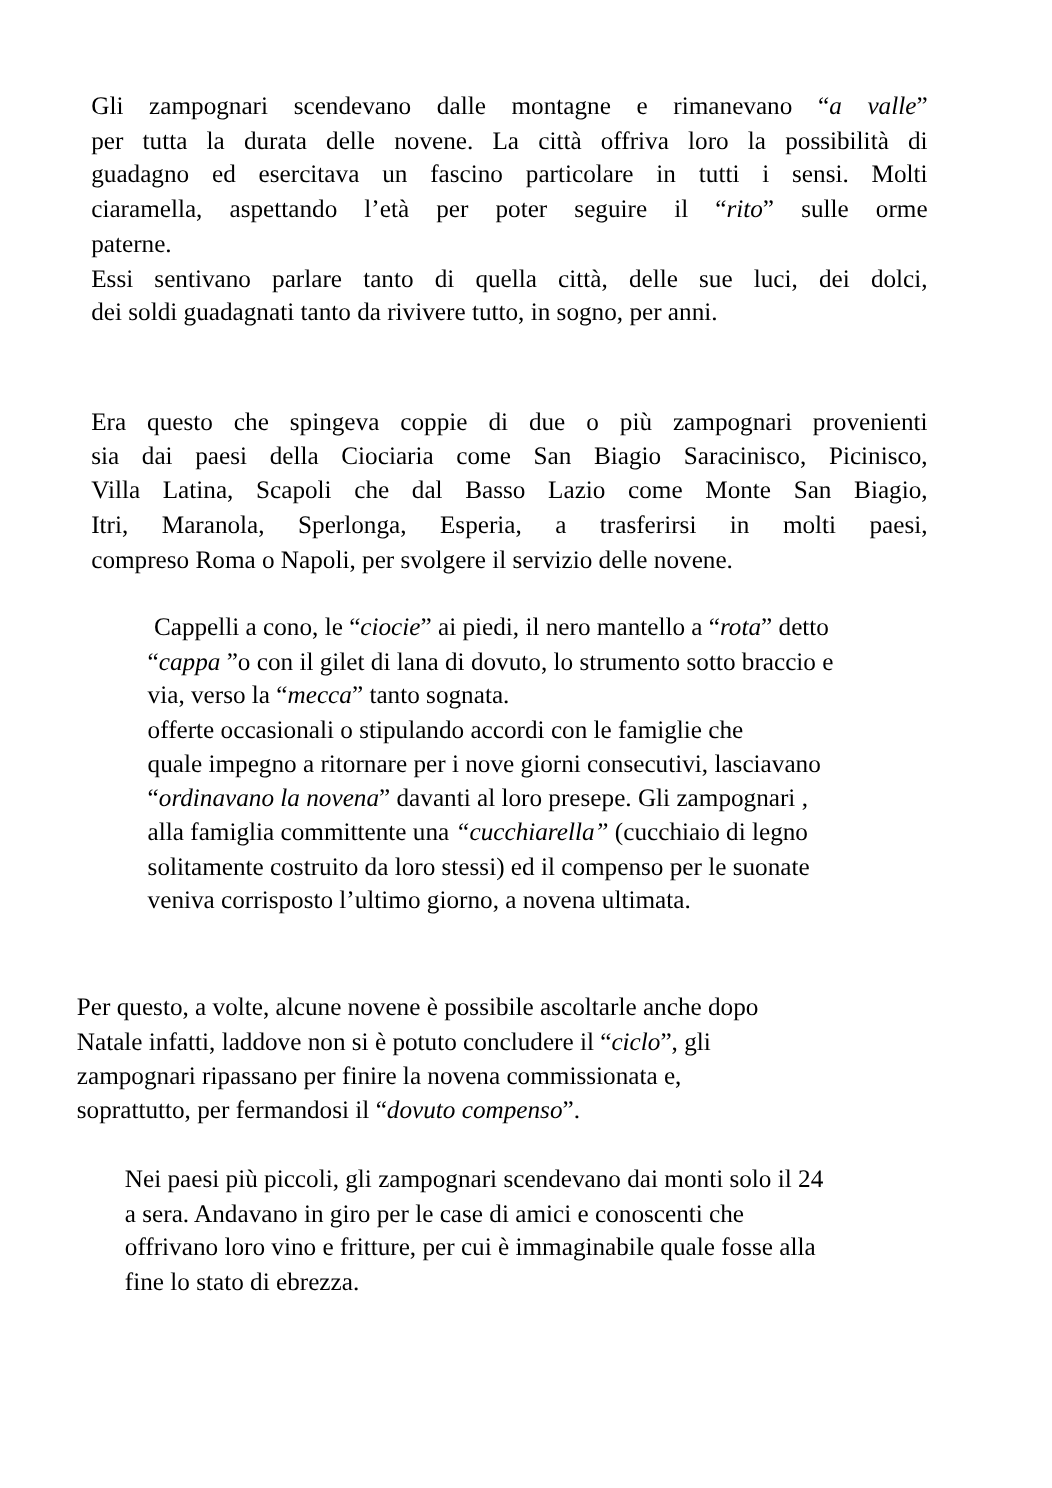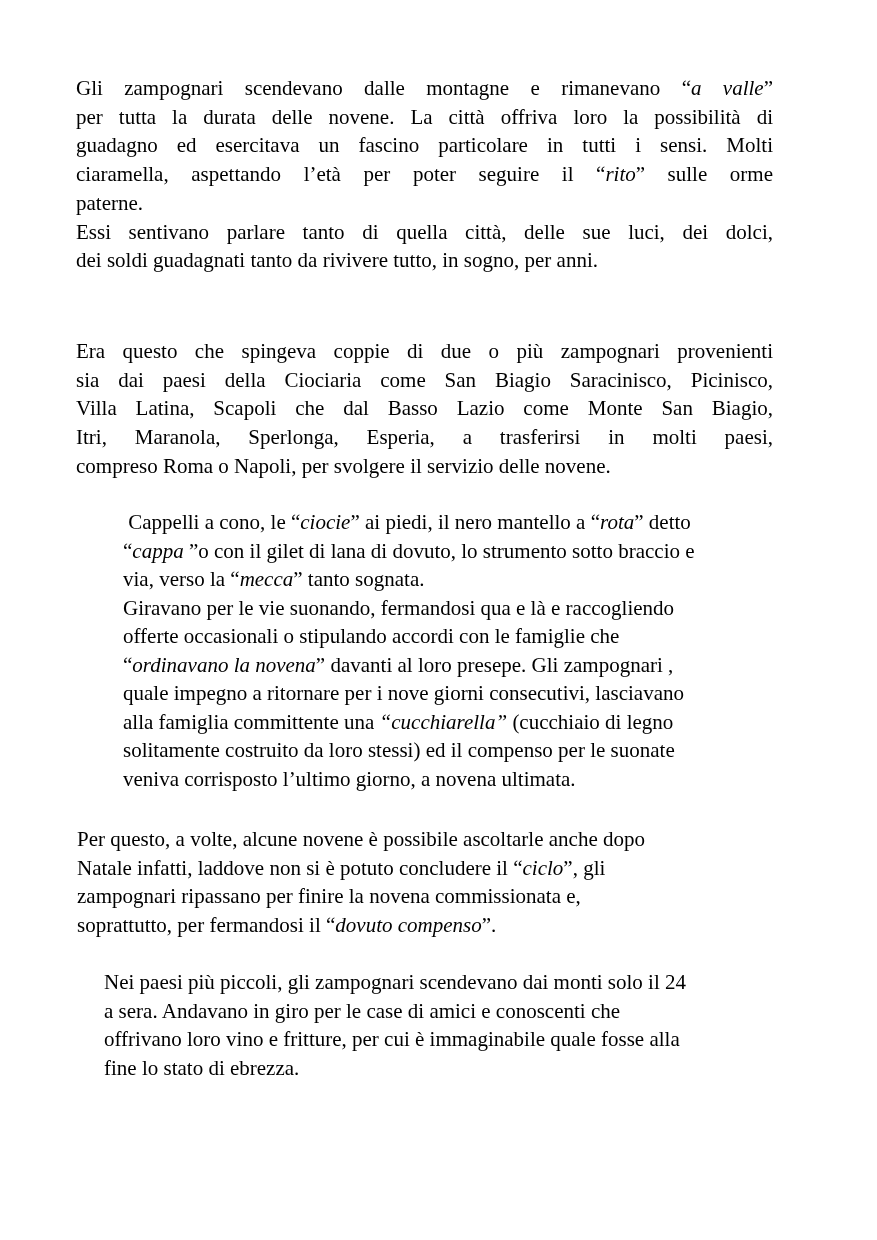--- a/index.html
+++ b/index.html
@@ -28,29 +28,28 @@
       <span class="line justify"><span>Era questo che spingeva coppie di due o più zampognari provenienti</span></span>
       <span class="line justify"><span>sia dai paesi della Ciociaria come San Biagio Saracinisco, Picinisco,</span></span>
       <span class="line justify"><span>Villa Latina, Scapoli che dal Basso Lazio come  Monte San Biagio,</span></span>
       <span class="line justify"><span>Itri, Maranola, Sperlonga, Esperia, a trasferirsi in molti paesi,</span></span>
       <span class="line"><span>compreso Roma o Napoli, per svolgere il servizio delle novene.</span></span>
     </div>
   <div class="para" id="p3" style="left:79px; top:508px; width:694px; line-height:28.5px;margin-left:44px;">
       <span class="line"><span> Cappelli a cono, le “</span><em>ciocie</em><span>” ai piedi, il nero mantello a “</span><em>rota</em><span>” detto</span></span>
       <span class="line"><span>“</span><em>cappa</em><span> ”o con il gilet di lana di dovuto, lo strumento sotto braccio e</span></span>
       <span class="line"><span>via, verso la “</span><em>mecca</em><span>” tanto sognata.</span></span>
-      <span class="line"><span>Giravano per le vie suonando, fermandosi qua e là e raccogliendo</span></span>
       <span class="line"><span>offerte occasionali o stipulando accordi con le famiglie che</span></span>
+      <span class="line"><span>quale impegno a ritornare per i nove giorni consecutivi, lasciavano</span></span>
       <span class="line"><span>“</span><em>ordinavano la novena</em><span>” davanti al loro presepe. Gli zampognari ,</span></span>
-      <span class="line"><span>quale impegno a ritornare per i nove giorni consecutivi, lasciavano</span></span>
       <span class="line"><span>alla famiglia committente una </span><em>“cucchiarella”</em><span> (cucchiaio di legno</span></span>
       <span class="line"><span>solitamente costruito da loro stessi) ed il compenso per le suonate</span></span>
       <span class="line"><span>veniva corrisposto l’ultimo giorno, a novena ultimata.</span></span>
     </div>
-  <div class="para" id="p4" style="left:77px; top:825px; width:697px;font-family:Liberation Serif, serif;">
+  <div class="para" id="p4" style="left:64px; top:825px; width:697px;font-family:Liberation Serif, serif;">
       <span class="line"><span>Per questo, a volte, alcune novene è possibile ascoltarle anche dopo</span></span>
       <span class="line"><span>Natale infatti, laddove non si è potuto concludere il “</span><em>ciclo</em><span>”, gli</span></span>
       <span class="line"><span>zampognari ripassano per finire la novena commissionata e,</span></span>
       <span class="line"><span>soprattutto, per fermandosi il “</span><em>dovuto compenso</em><span>”.</span></span>
     </div>
   <div class="para" id="p5" style="left:76px; top:968px; width:697px;margin-left:28px;">
       <span class="line"><span>Nei paesi più piccoli, gli zampognari scendevano dai monti solo il 24</span></span>
       <span class="line"><span>a sera. Andavano in giro per le case di amici e conoscenti che</span></span>
       <span class="line"><span>offrivano loro vino e fritture, per cui è immaginabile quale fosse alla</span></span>
       <span class="line"><span>fine lo stato di ebrezza.</span></span>

